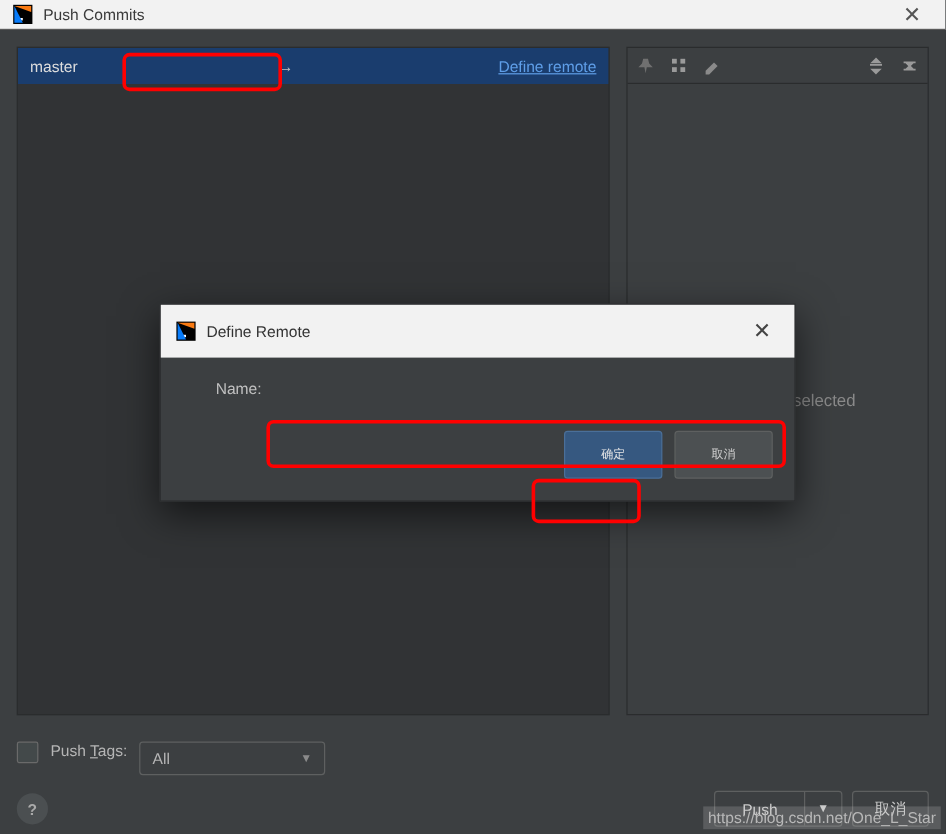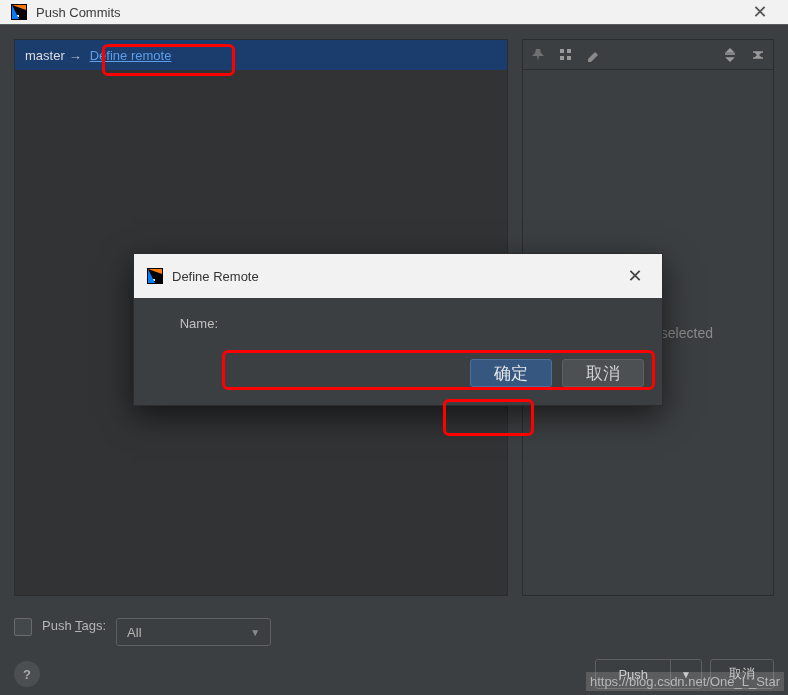--- a/index.html
+++ b/index.html
@@ -45,20 +45,21 @@
       border: 1px solid #2a2c2d;
       display: flex; flex-direction: column;
     }
     .branch-row {
       height: 30px;
       background: #1a3d6e;
       display: flex; align-items: center;
       padding: 0 10px;
       color: #dddddd;
       font-size: 13px;
+      justify-content: space-between;
     }
     .define-link {
       color: #5f9ee8;
       text-decoration: underline;
       margin-left: 4px;
       cursor: pointer;
     }
     .red-box {
       position: absolute;
       border: 3px solid #ff0000;
@@ -171,24 +172,24 @@
     }
     .text-input.focused {
       border: 1px solid #3a6ea5;
       box-shadow: 0 0 0 1px #3a6ea5;
     }
     .dlg-buttons {
       display: flex; justify-content: flex-end;
       padding: 10px 18px 18px 18px; gap: 10px;
     }
     .dlg-buttons .btn {
-      height: 28px; min-width: 82px;
+      height: 40px; min-width: 82px;
       border-radius: 3px;
       display: flex; align-items: center; justify-content: center;
-      font-size: 17px;
+      font-size: 10px;
       text-align: right;
     }
     .btn.primary { background: #365880; border: 1px solid #4a6f99; color: #e6e6e6; }
     .btn.secondary { background: #4c5052; border: 1px solid #5e6060; color: #d0d0d0; }
 
     .watermark {
       position: absolute; right: 4px; bottom: 4px;
       color: #b8b8b8; font-size: 13px;
       background: rgba(230,230,230,0.18);
       padding: 2px 4px;

